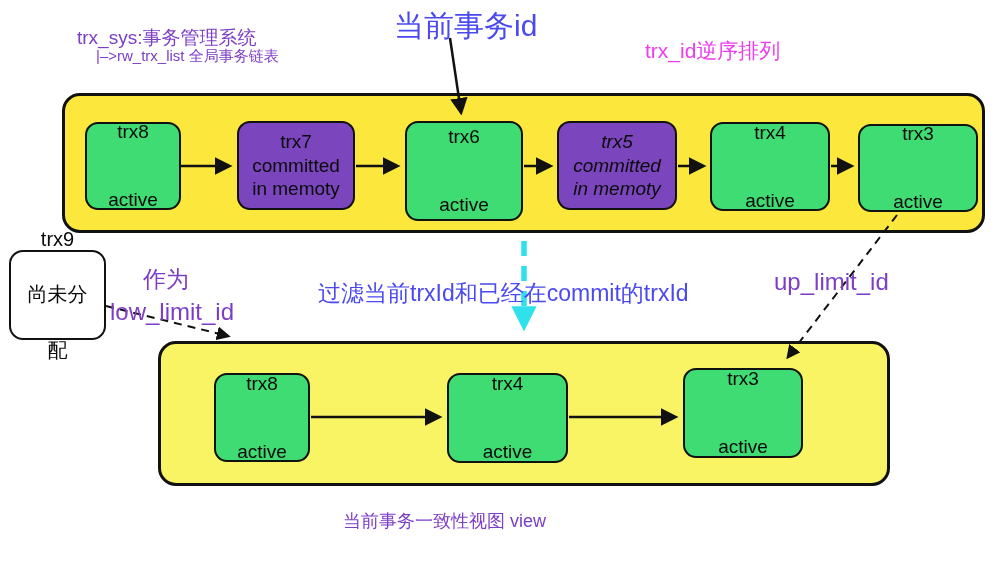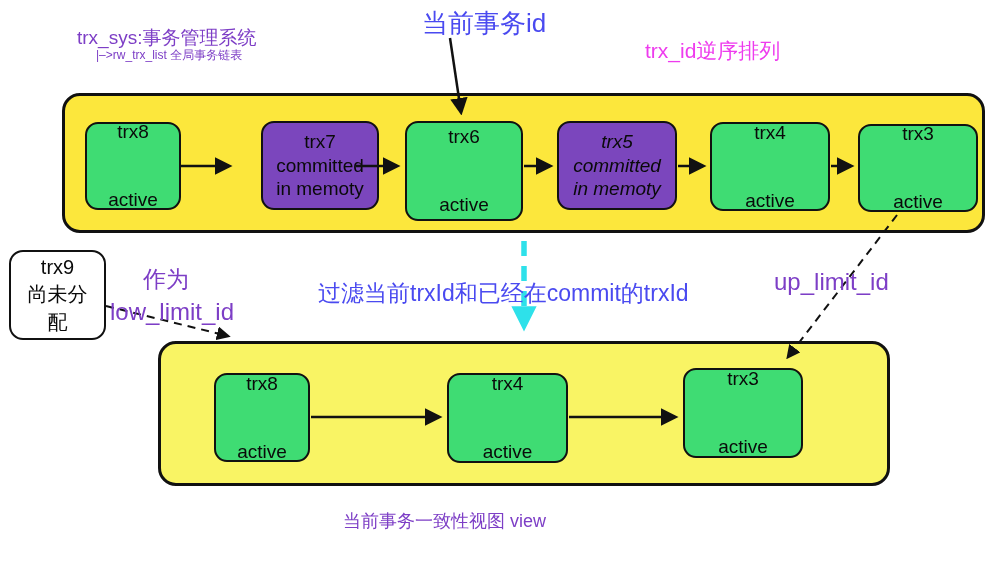--- a/index.html
+++ b/index.html
@@ -15,42 +15,42 @@
   .container.bottom{left:158px;top:341px;width:732px;height:145px;background:#f9f464;}
   .node{
     position:absolute;border:2.5px solid #111;border-radius:13px;box-sizing:border-box;
     display:flex;flex-direction:column;align-items:center;justify-content:center;
     font-size:19px;line-height:1.24;color:#0a0a0a;text-align:center;z-index:2;
   }
   .node.active{background:#3fdc73;gap:44px;}
   .node.committed{background:#7b46bd;}
   
   .n-t-trx8{left:85px;top:122px;width:96px;height:88px;}
-  .n-t-trx7{left:237px;top:121px;width:118px;height:89px;margin-left:24px;}
+  .n-t-trx7{left:237px;top:121px;width:118px;height:89px;}
   .n-t-trx6{left:405px;top:121px;width:118px;height:100px;}
   .n-t-trx5{left:557px;top:121px;width:120px;height:89px;font-style:italic;}
   .n-t-trx4{left:710px;top:122px;width:120px;height:89px;}
   .n-t-trx3{left:858px;top:124px;width:120px;height:88px;}
   
   .n-b-trx8{left:214px;top:373px;width:96px;height:89px;}
   .n-b-trx4{left:447px;top:373px;width:121px;height:90px;}
   .n-b-trx3{left:683px;top:368px;width:120px;height:90px;}
   .trx9{
     position:absolute;left:9px;top:250px;width:97px;height:90px;background:#ffffff;
     border:2.5px solid #111;border-radius:14px;box-sizing:border-box;
     display:flex;flex-direction:column;align-items:center;justify-content:center;
-    font-size:20px;line-height:1.38;color:#0a0a0a;text-align:center;z-index:2;
+    font-size:20px;line-height:1.38;color:#0a0a0a;text-align:center;z-index:2;gap:28px;
   }
   .lbl{position:absolute;white-space:nowrap;z-index:4;}
   .purple{color:#7d3ec6;}
   .blue{color:#4a4af0;}
   .magenta{color:#ee3bee;}
   .lbl-trx-sys-1{left:77px;top:17px;font-size:19px;margin-top:8px;}
-  .lbl-trx-sys-2{left:96px;top:47px;font-size:12px;}
-  .lbl-current-id{left:394px;top:6px;font-size:26px;margin-left:28px;}
+  .lbl-trx-sys-2{left:96px;top:47px;font-size:15px;}
+  .lbl-current-id{left:394px;top:6px;font-size:30px;}
   .lbl-order{left:645px;top:37px;font-size:21px;}
   .lbl-as{left:143px;top:264px;font-size:23px;}
   .lbl-low-limit{left:110px;top:298px;font-size:24px;}
   .lbl-filter{left:318px;top:278px;font-size:23px;}
   .lbl-up-limit{left:774px;top:268px;font-size:24px;}
   .lbl-caption{left:343px;top:509px;font-size:18px;}
   svg.overlay{position:absolute;left:0;top:0;z-index:3;pointer-events:none;}
 </style>
 </head>
 <body>

